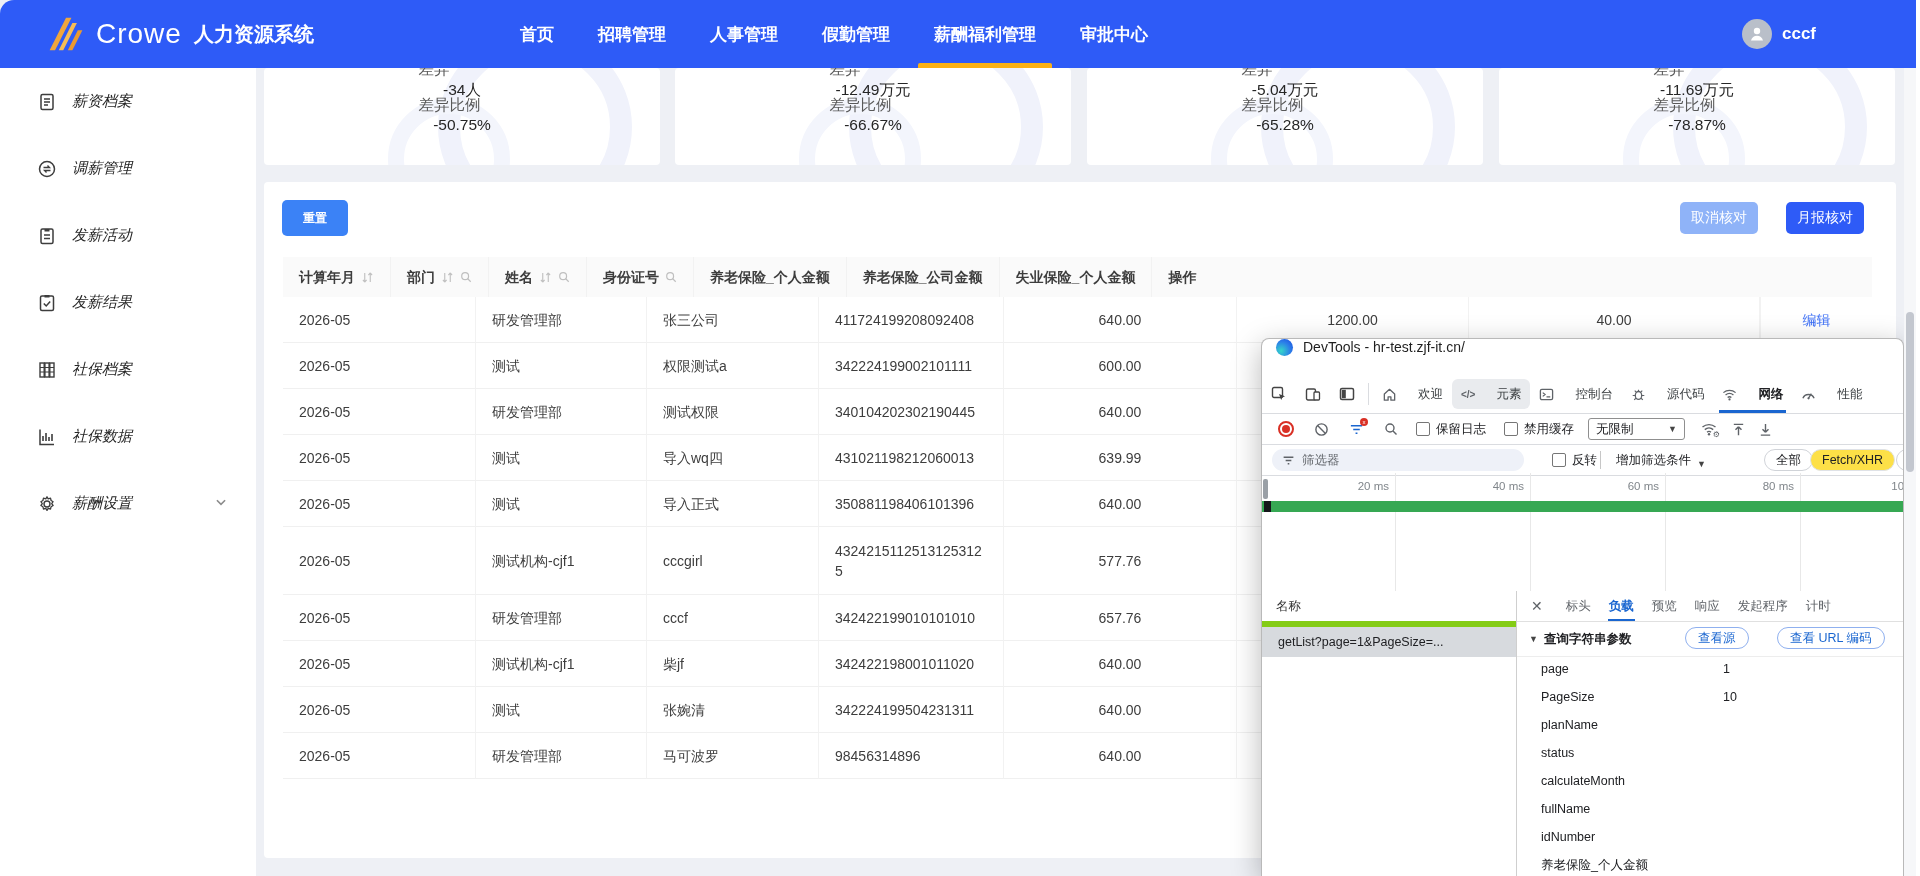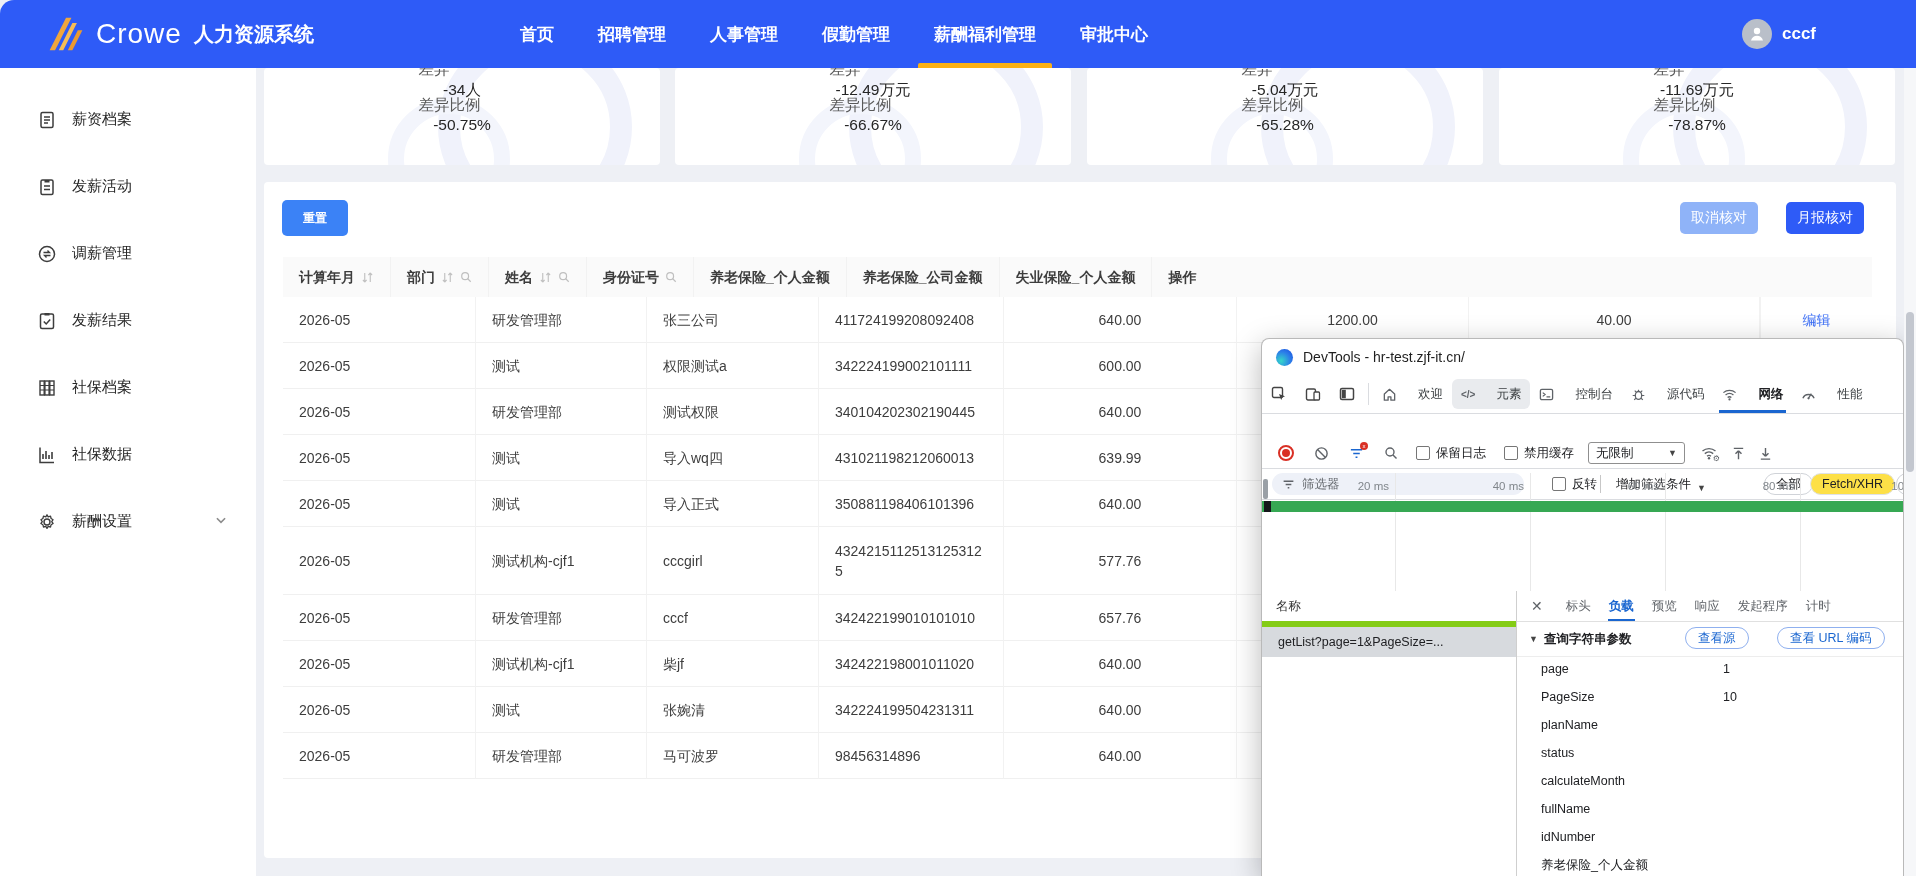--- a/index.html
+++ b/index.html
@@ -14,21 +14,21 @@
   .brand-sys{color:#fff;font-size:20px;font-weight:700;margin-left:12px;}
   .nav{position:absolute;left:520px;top:0;height:68px;display:flex;gap:44px;align-items:center;}
   .nav-item{position:relative;color:#fff;font-size:17px;font-weight:600;height:68px;
     display:flex;align-items:center;cursor:pointer;white-space:nowrap;}
   .nav-item.active::after{content:"";position:absolute;left:-16px;right:-16px;bottom:0;height:5px;
     background:#fbb114;border-radius:2px 2px 0 0;}
   .userbox{position:absolute;left:1742px;top:0;height:68px;display:flex;align-items:center;gap:10px;}
   .avatar{width:30px;height:30px;border-radius:50%;background:#b9bfc9;display:flex;align-items:center;justify-content:center;}
   .username{color:#fff;font-size:17px;font-weight:700;}
   
-  .sidebar{position:absolute;left:0;top:68px;width:256px;height:808px;background:#fff;z-index:10;padding-top:18px;box-sizing:border-box;}
+  .sidebar{position:absolute;left:0;top:68px;width:256px;height:808px;background:#fff;z-index:10;padding-top:0;box-sizing:border-box;font-style:italic;}
   .side-item{height:67px;display:flex;align-items:center;padding-left:37px;position:relative;cursor:pointer;font-size:15px;color:#262626;}
   .side-item .sicon{width:20px;height:20px;margin-right:15px;display:flex;color:#3d3d3d;}
   .side-chev{position:absolute;right:28px;color:#8c8c8c;display:none;}
   .side-chev.show{display:block;}
   
   .card{position:absolute;top:68px;width:396px;height:97px;background:#fff;border-radius:4px;overflow:hidden;}
   .card:nth-of-type(1){left:264px}.card:nth-of-type(2){left:675px}.card:nth-of-type(3){left:1087px}.card:nth-of-type(4){left:1499px}
   .wmark{position:absolute;right:28px;top:-38px;width:150px;height:150px;border:22px solid #f0f2fb;border-radius:50%;}
   .wmark2{position:absolute;right:150px;top:30px;width:90px;height:90px;border:16px solid #f3f5fc;border-radius:50%;}
   .crow{position:relative;display:flex;align-items:center;height:36px;font-size:15.5px;flex-direction:column;}
@@ -57,31 +57,31 @@
   .hicon.show{display:inline-flex;}
   .link{color:#3b6ef6;cursor:pointer;}
   
   .pscroll{position:absolute;left:1904px;top:68px;width:12px;height:808px;background:#f6f7f9;z-index:60;}
   .pthumb{position:absolute;left:2px;top:244px;width:8px;height:160px;background:#c3c7cf;border-radius:4px;}
   .edge-sliver{position:absolute;left:1916px;top:0;width:4px;height:876px;background:#fff;z-index:61;}
   
   .devtools{position:absolute;left:1261px;top:338px;width:643px;height:538px;background:#fff;z-index:50;
     border:1px solid #b9b9b9;border-bottom:none;border-radius:8px 8px 0 0;box-sizing:border-box;
     box-shadow:0 8px 30px rgba(0,0,0,.28);overflow:hidden;font-size:12.5px;color:#202124;}
-  .dt-title{height:36px;display:flex;align-items:center;gap:10px;padding-left:14px;font-size:14px;color:#1f1f1f;}
+  .dt-title{height:36px;display:flex;gap:10px;padding-left:14px;font-size:14px;color:#1f1f1f;}
   .edge-logo{width:17px;height:17px;border-radius:50%;background:
     radial-gradient(circle at 30% 70%,#35d6c9 0%,#2b7de9 55%,#1b4add 100%);}
   .dt-tabs{height:38px;border-bottom:1px solid #dadce0;display:flex;align-items:center;position:relative;}
   .dt-toolicon{width:34px;display:flex;justify-content:center;color:#444;}
   .dt-vline{width:1px;height:22px;background:#dadce0;margin:0 4px;}
   .dt-tab{display:flex;align-items:center;gap:21px;color:#3c4043;padding:0 9px;height:38px;cursor:pointer;position:relative;white-space:nowrap;}
   .dt-tab .ticn{color:#5f6368;display:flex;}
   .dt-tab.hov{background:#e9ebee;border-radius:6px;height:30px;}
   .dt-tab.active::after{content:"";position:absolute;left:6px;right:6px;bottom:0;height:3px;background:#1a66d0;}
-  .dt-netbar{height:30px;border-bottom:1px solid #dadce0;display:flex;align-items:center;gap:0;position:relative;margin-top:24px;}
+  .dt-netbar{height:30px;border-bottom:1px solid #dadce0;display:flex;align-items:center;gap:0;position:relative;}
   .rec{width:12px;height:12px;border-radius:50%;border:2px solid #d93025;position:relative;margin-left:16px;}
   .rec::after{content:"";position:absolute;inset:2px;border-radius:50%;background:#d93025;}
   .nb-icon{margin-left:20px;display:flex;color:#5f6368;position:relative;}
   .cbx{width:12px;height:12px;border:1px solid #767676;border-radius:2px;background:#fff;display:inline-block;}
   .cbrow{display:flex;align-items:center;gap:6px;margin-left:18px;color:#202124;}
   .throttle{margin-left:14px;width:97px;height:22px;border:1px solid #8f8f8f;border-radius:3px;display:flex;align-items:center;justify-content:space-between;padding:0 7px;box-sizing:border-box;background:#fff;cursor:pointer;}
   .throttle .tri{font-size:9px;color:#444;}
   .dt-filterrow{height:30px;border-bottom:1px solid #dadce0;display:flex;align-items:center;position:relative;}
   .fpill{position:absolute;left:10px;top:4px;width:252px;height:22px;background:#eef1f8;border-radius:11px;
     display:flex;align-items:center;gap:7px;padding-left:10px;box-sizing:border-box;color:#5f6368;}
@@ -279,34 +279,34 @@
             <use href="#i-doc"></use>
           </svg>
         </span>
         <span>薪资档案</span>
 
       </div>
 
       <div class="side-item">
         <span class="sicon">
           <svg width="20" height="20">
-            <use href="#i-clip"></use>
-          </svg>
-        </span>
-        <span>发薪活动</span>
+            <use href="#i-swap"></use>
+          </svg>
+        </span>
+        <span>调薪管理</span>
 
       </div>
 
       <div class="side-item">
         <span class="sicon">
           <svg width="20" height="20">
-            <use href="#i-swap"></use>
-          </svg>
-        </span>
-        <span>调薪管理</span>
+            <use href="#i-clip"></use>
+          </svg>
+        </span>
+        <span>发薪活动</span>
 
       </div>
 
       <div class="side-item">
         <span class="sicon">
           <svg width="20" height="20">
             <use href="#i-clipcheck"></use>
           </svg>
         </span>
         <span>发薪结果</span>

